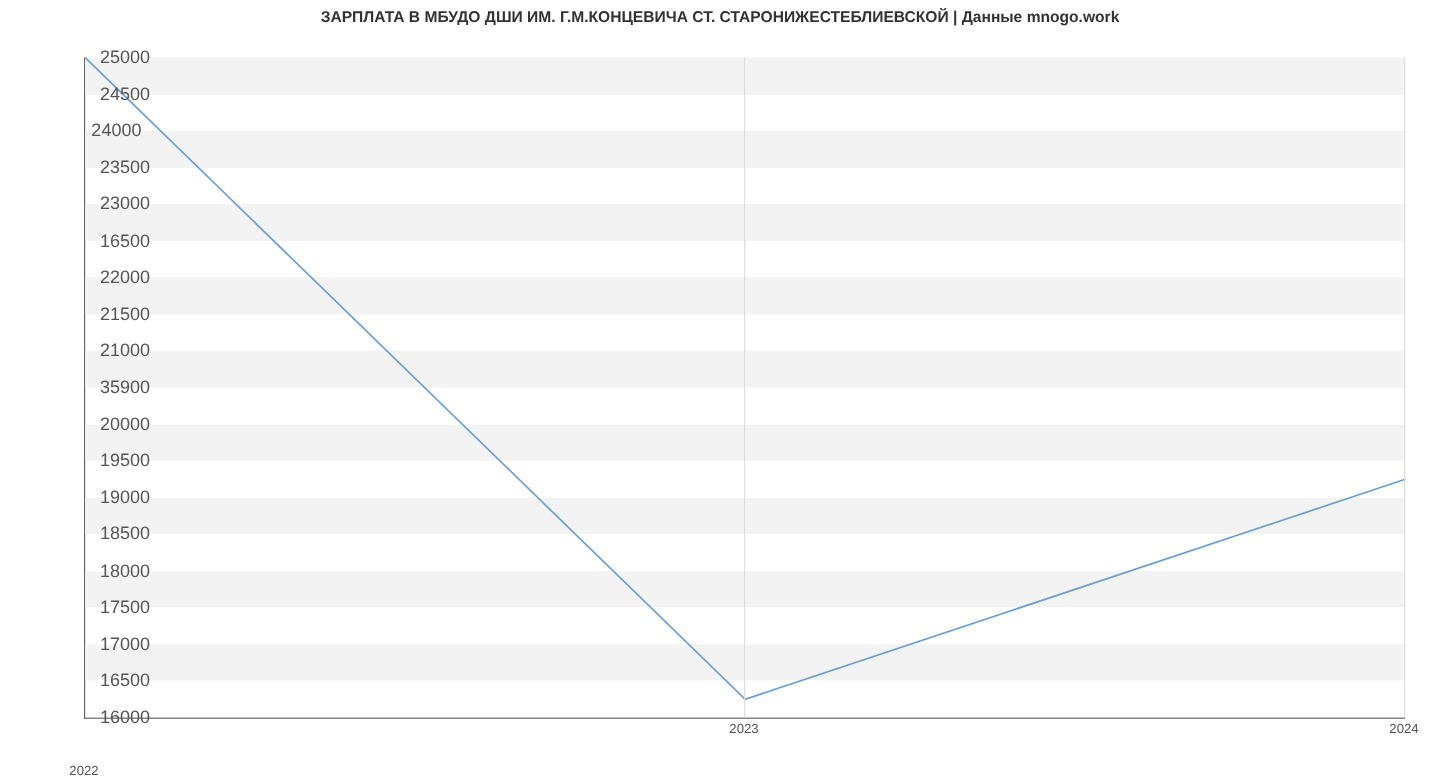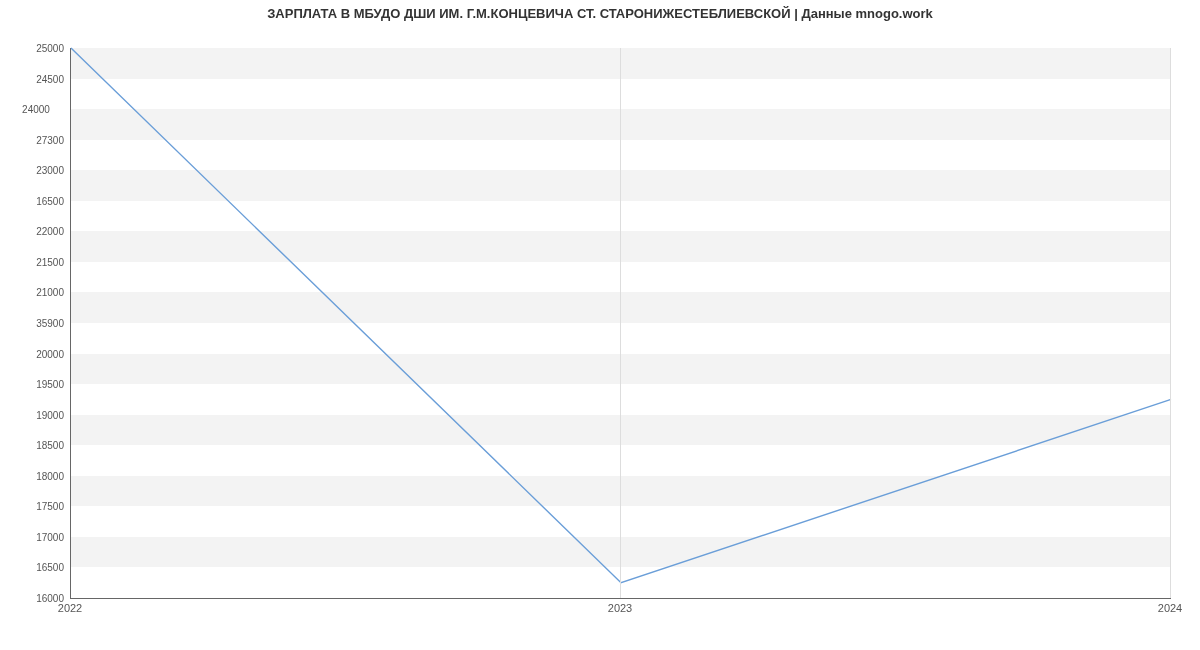--- a/index.html
+++ b/index.html
@@ -37,23 +37,23 @@
     box-sizing: content-box;
   }
   .stripe {
     position: absolute;
     left: 0;
     width: 100%;
     background: #f3f3f3;
   }
   .y-tick-label {
     position: absolute;
-    right: 1136px; 
+    right: 1075px; 
     transform: translateY(-50%);
-    font-size: 10px;
+    font-size: 15px;
     color: #555;
     text-align: right;
     width: 56px;
   }
   .x-tick-label {
     position: absolute;
     top: 602px;
     transform: translateX(-50%);
     font-size: 11px;
     color: #555;
@@ -110,22 +110,22 @@
     <div class="y-tick-label" style="top: 445.222px;">18500</div>
     <div class="y-tick-label" style="top: 414.667px;">19000</div>
     <div class="y-tick-label" style="top: 384.111px;">19500</div>
     <div class="y-tick-label" style="top: 353.556px;">20000</div>
     <div class="y-tick-label" style="top: 323px;">35900</div>
     <div class="y-tick-label" style="top: 292.444px;">21000</div>
     <div class="y-tick-label" style="top: 261.889px;">21500</div>
     <div class="y-tick-label" style="top: 231.333px;">22000</div>
     <div class="y-tick-label" style="top: 200.778px;">16500</div>
     <div class="y-tick-label" style="top: 170.222px;">23000</div>
-    <div class="y-tick-label" style="top: 139.667px;">27300</div>
+    <div class="y-tick-label" style="top: 139.667px;">23500</div>
     <div class="y-tick-label" style="top: 109.111px; text-align: center;">24000</div>
     <div class="y-tick-label" style="top: 78.5556px;">24500</div>
     <div class="y-tick-label" style="top: 48px;">25000</div>
-    <div class="x-tick-label" style="left: 70px;">2022</div>
+    <div class="x-tick-label" style="left: 70px; margin-top: 35px;">2022</div>
     <div class="x-tick-line" style="left: 620px;"></div>
     <div class="x-tick-label" style="left: 620px;">2023</div>
     <div class="x-tick-line" style="left: 1170px;"></div>
     <div class="x-tick-label" style="left: 1170px;">2024</div>
   </div>
 
 </body></html>

